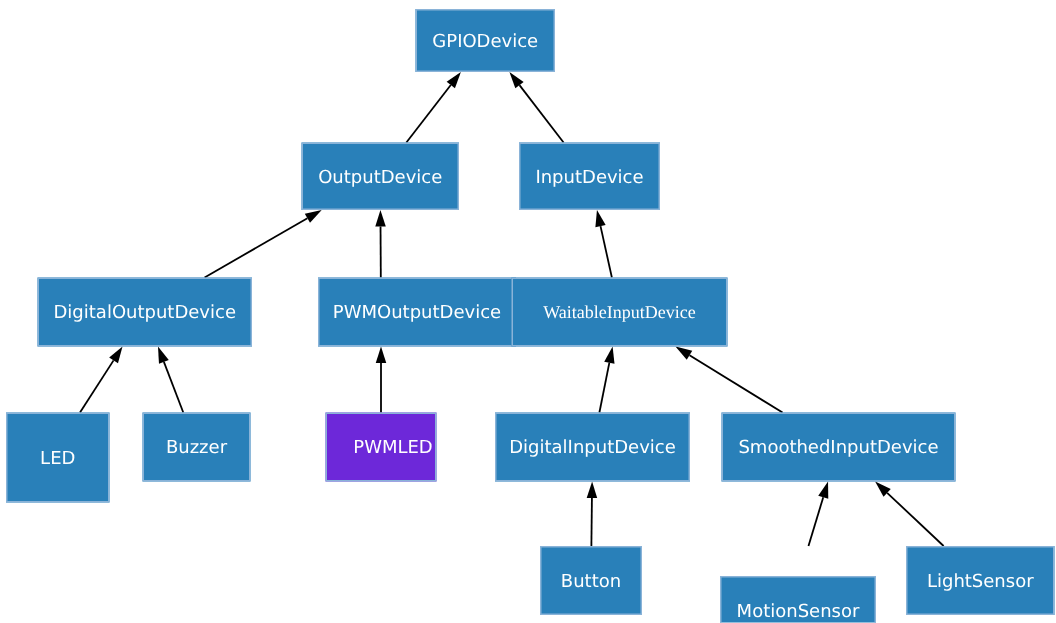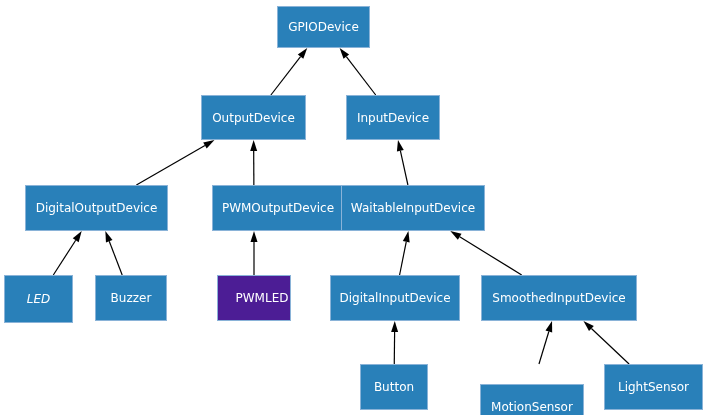--- a/index.html
+++ b/index.html
@@ -83,30 +83,30 @@
       </div>
       <div class="node" style="left: 346px; top: 95px; width: 94px; height: 45px; background: rgb(41, 128, 185); border: 1px solid rgb(138, 179, 216); color: rgb(255, 255, 255);">
         <span>InputDevice</span>
       </div>
       <div class="node" style="left: 25px; top: 185px; width: 143px; height: 46px; background: rgb(41, 128, 185); border: 1px solid rgb(138, 179, 216); color: rgb(255, 255, 255); text-align: center;">
         <span>DigitalOutputDevice</span>
       </div>
       <div class="node" style="left: 188px; top: 185px; width: 132px; height: 46px; background: rgb(41, 128, 185); border: 1px solid rgb(138, 179, 216); color: rgb(255, 255, 255); margin-left: 24px;">
         <span>PWMOutputDevice</span>
       </div>
-      <div class="node" style="left: 341px; top: 185px; width: 144px; height: 46px; background: rgb(41, 128, 185); border: 1px solid rgb(138, 179, 216); color: rgb(255, 255, 255);">
+      <div class="node" style="left: 341px; top: 185px; width: 144px; height: 46px; background: rgb(41, 128, 185); border: 1px solid rgb(138, 179, 216); color: rgb(255, 255, 255); font-family: Liberation Serif, serif;">
         <span>WaitableInputDevice</span>
       </div>
-      <div class="node" style="left: 4px; top: 275px; width: 69px; height: 48px; background: rgb(41, 128, 185); border: 1px solid rgb(138, 179, 216); color: rgb(255, 255, 255); font-style: italic;">
+      <div class="node" style="left: 4px; top: 275px; width: 69px; height: 60px; background: rgb(41, 128, 185); border: 1px solid rgb(138, 179, 216); color: rgb(255, 255, 255);">
         <span>LED</span>
       </div>
       <div class="node" style="left: 95px; top: 275px; width: 72px; height: 46px; background: rgb(41, 128, 185); border: 1px solid rgb(138, 179, 216); color: rgb(255, 255, 255);">
         <span>Buzzer</span>
       </div>
-      <div class="node" style="left: 217px; top: 275px; width: 74px; height: 46px; background: #4c1d95; border: 1px solid rgb(138, 179, 216); color: rgb(255, 255, 255); padding-left: 16px;">
+      <div class="node" style="left: 217px; top: 275px; width: 74px; height: 46px; background: #6d28d9; border: 1px solid rgb(138, 179, 216); color: rgb(255, 255, 255); padding-left: 16px;">
         <span>PWMLED</span>
       </div>
       <div class="node" style="left: 330px; top: 275px; width: 130px; height: 46px; background: rgb(41, 128, 185); border: 1px solid rgb(138, 179, 216); color: rgb(255, 255, 255);">
         <span>DigitalInputDevice</span>
       </div>
       <div class="node" style="left: 481px; top: 275px; width: 156px; height: 46px; background: rgb(41, 128, 185); border: 1px solid rgb(138, 179, 216); color: rgb(255, 255, 255);">
         <span>SmoothedInputDevice</span>
       </div>
       <div class="node" style="left: 360px; top: 364px; width: 68px; height: 46px; background: rgb(41, 128, 185); border: 1px solid rgb(138, 179, 216); color: rgb(255, 255, 255);">
         <span>Button</span>

